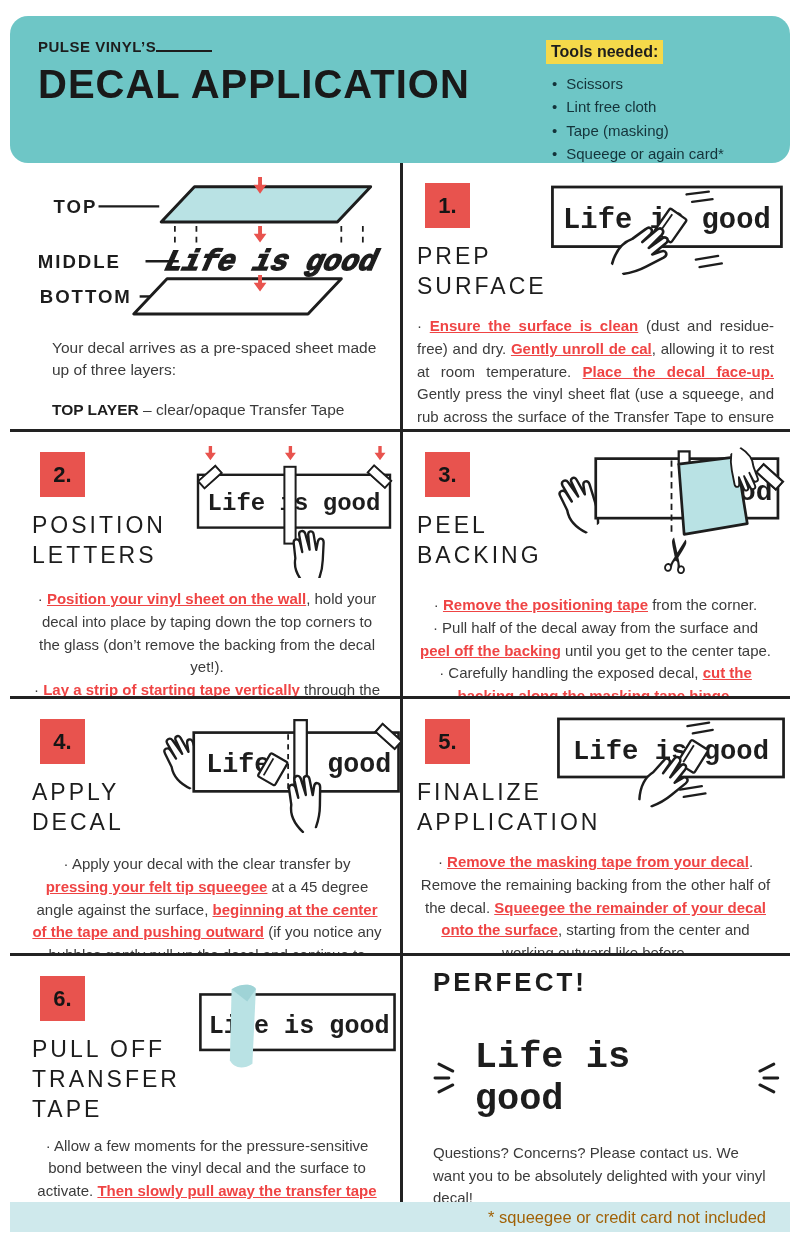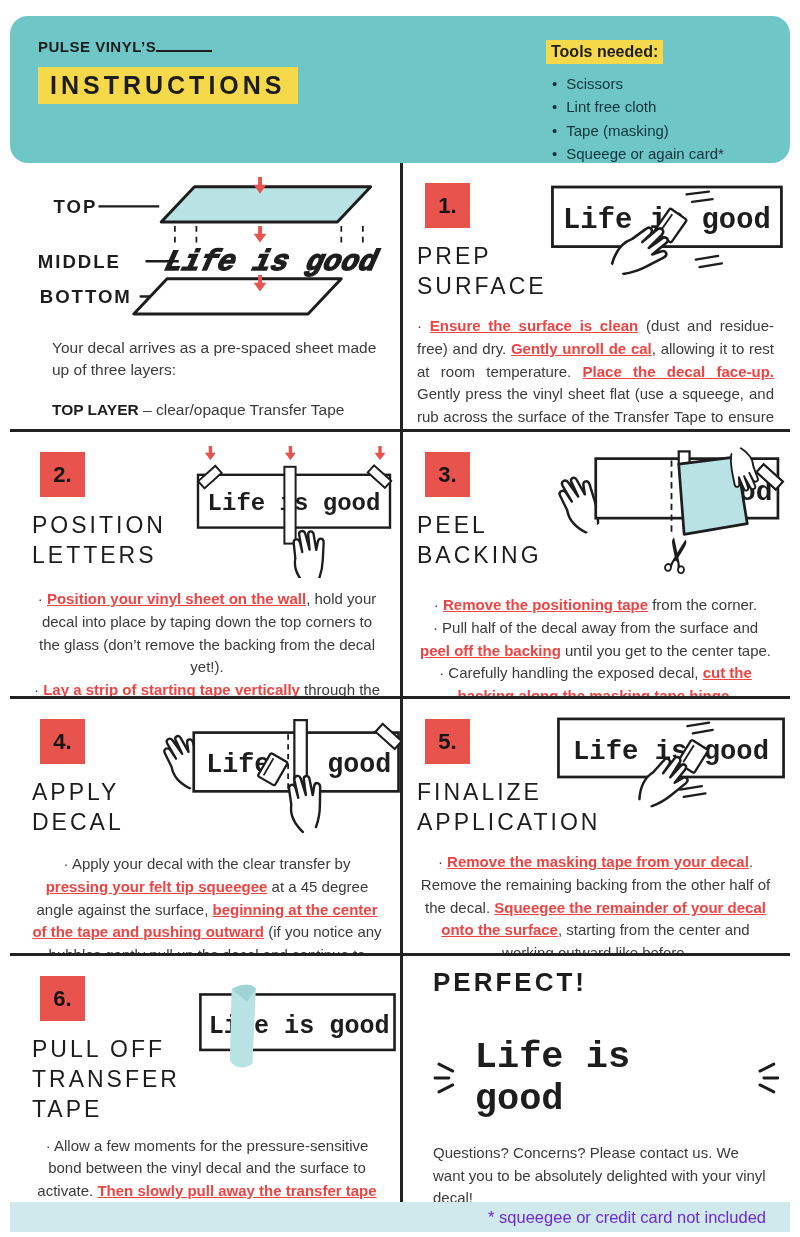--- a/index.html
+++ b/index.html
@@ -68,21 +68,21 @@
   .decal-line { display:flex; align-items:center; justify-content:center; gap:16px; margin-top:38px; }
   .decal-line .big-decal {
     font-family:"Liberation Mono", monospace; font-weight:700; font-size:37px; color:#1d1d1d;
   }
   .perfect p { font-size:15px; line-height:1.5; margin-top:22px; padding-right:14px; }
 
   
   .footer {
     position:absolute; left:10px; right:10px; bottom:5px; height:30px;
     background:#cfe9ec; display:flex; align-items:center; justify-content:flex-end;
-    padding-right:24px; font-size:16.5px; color:#6d28d9;
+    padding-right:24px; font-size:16.5px; color:#a16207;
   }
 
   svg text.decal {
     font-family:"Liberation Mono", monospace; font-weight:700; fill:#1d1d1d;
   }
   svg text.diagram-label {
     font-family:"Liberation Sans", sans-serif; font-weight:800; letter-spacing:2px; fill:#1d1d1d; font-size:19px;
   }
   .hidden-defs { position:absolute; width:0; height:0; overflow:hidden; }
 </style>
@@ -105,21 +105,21 @@
       <line x1="7.5" y1="6" x2="7.5" y2="28" stroke="#1d1d1d" stroke-width="2"></line>
     </symbol>
   </defs>
 </svg>
 
 <div class="sheet">
 
   <header class="header">
     <div>
       <div class="brand"><span>PULSE VINYL’S</span><span class="brand-underscore"></span></div>
-      <div class="subtitle hl">INSTRUCTIONS</div>
+      <h1 class="main-title">DECAL APPLICATION</h1>
     </div>
     <div class="tools">
       <span class="tools-title hl">Tools needed:</span>
       <ul>
         <li>
             <span class="dot">•</span>
             <span>Scissors</span>
           </li>
         <li>
             <span class="dot">•</span>

